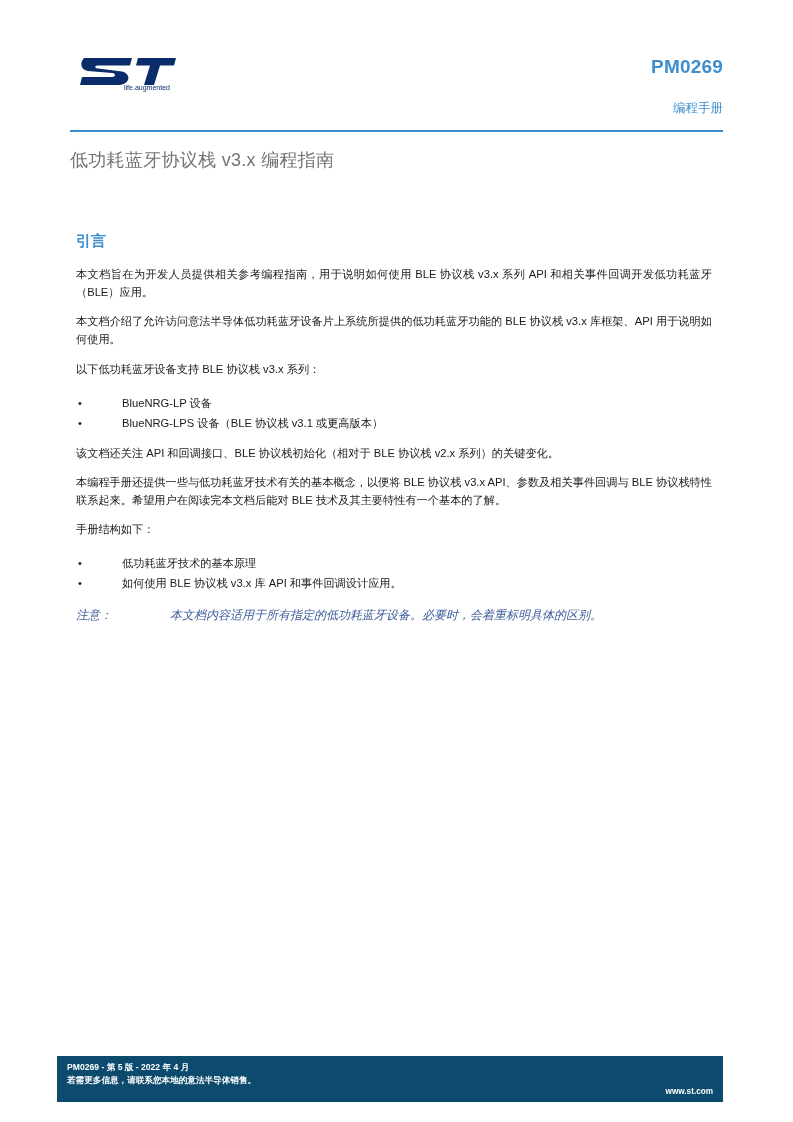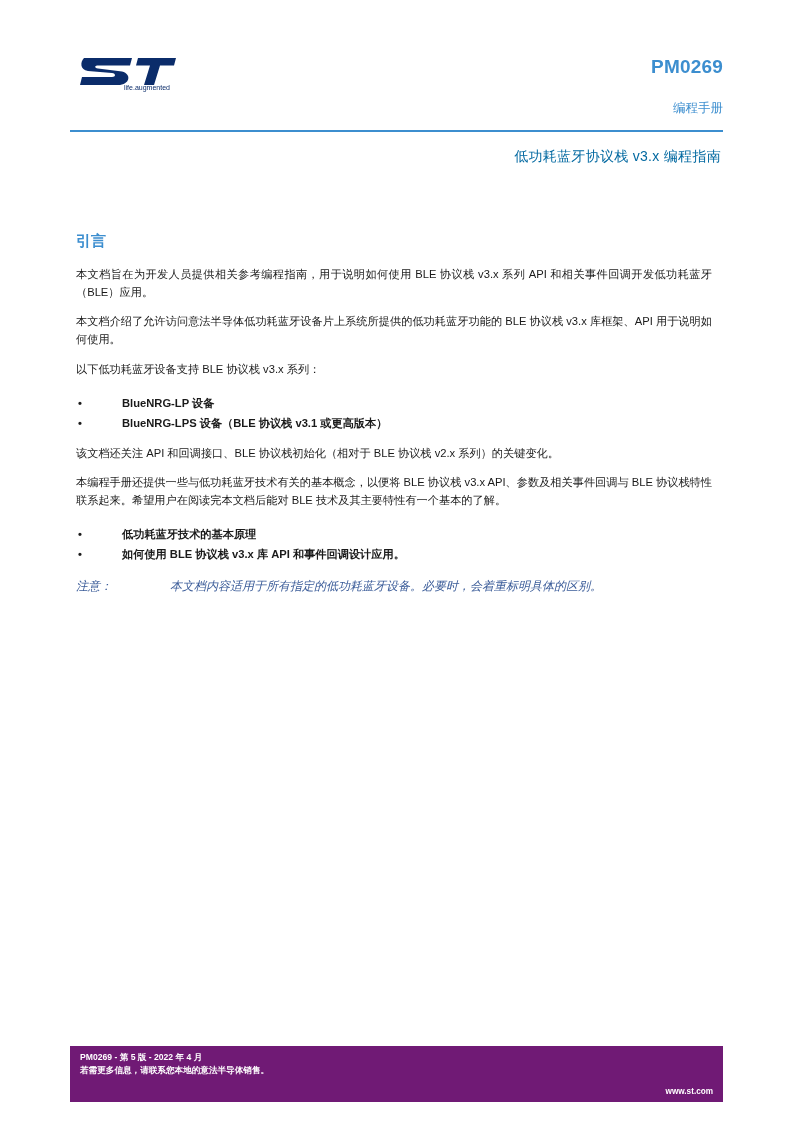--- a/index.html
+++ b/index.html
@@ -62,23 +62,23 @@
     height: 2px;
     background: #3c8ecf;
   }
 
   
   .doc-title {
     position: absolute;
     top: 148px;
     left: 70px;
     right: 72px;
-    text-align: right;
-    font-size: 14px;
-    color: #0369a1;
+    text-align: left;
+    font-size: 18px;
+    color: #737373;
     font-weight: normal;
     letter-spacing: 0.3px;
   }
 
   
   .content {
     position: absolute;
     top: 232px;
     left: 76px;
     width: 652px;
@@ -93,21 +93,20 @@
     font-size: 11.2px;
     line-height: 1.62;
     margin: 0 16px 11px 0;
     text-align: justify;
     color: #1a1a1a;
   }
   ul.bullets {
     list-style: none;
     margin: 17px 0 11px 0;
     padding: 0;
-    font-weight: bold;
   }
   ul.bullets li {
     font-size: 11.2px;
     line-height: 1.6;
     position: relative;
     padding-left: 34px;
     margin-bottom: 2px;
   }
   ul.bullets li::before {
     content: "•";
@@ -144,25 +143,25 @@
   .footer-rule {
     position: absolute;
     left: 70px;
     right: 70px;
     bottom: 62px;
     height: 2px;
     background: #3c8ecf;
   }
   .footer-band {
     position: absolute;
-    left: 70px;
+    left: 57px;
     right: 70px;
     bottom: 20px;
-    height: 56px;
-    background: #701a75;
+    height: 46px;
+    background: #0c4a6e;
     color: #ffffff;
   }
   .footer-left {
     position: absolute;
     left: 10px;
     top: 5px;
     font-size: 8.6px;
     line-height: 1.55;
     font-weight: bold;
   }
@@ -208,20 +207,21 @@
 
     <ul class="bullets indented">
       <li>BlueNRG-LP 设备</li>
       <li>BlueNRG-LPS 设备（BLE 协议栈 v3.1 或更高版本）</li>
     </ul>
 
     <p class="para">该文档还关注 API 和回调接口、BLE 协议栈初始化（相对于 BLE 协议栈 v2.x 系列）的关键变化。</p>
     <p class="para">本编程手册还提供一些与低功耗蓝牙技术有关的基本概念，以便将 BLE 协议栈 v3.x API、参数及相关事件回调与 BLE 协议栈特性联系起来。希望用户在阅读完本文档后能对 BLE 技术及其主要特性有一个基本的了解。</p>
 
 
+    <p class="para">手册结构如下：</p>
 
     <ul class="bullets indented">
       <li>低功耗蓝牙技术的基本原理</li>
       <li>如何使用 BLE 协议栈 v3.x 库 API 和事件回调设计应用。</li>
     </ul>
 
     <div class="note">
       <div class="note-label">注意：</div>
       <div class="note-text">本文档内容适用于所有指定的低功耗蓝牙设备。必要时，会着重标明具体的区别。</div>
     </div>

